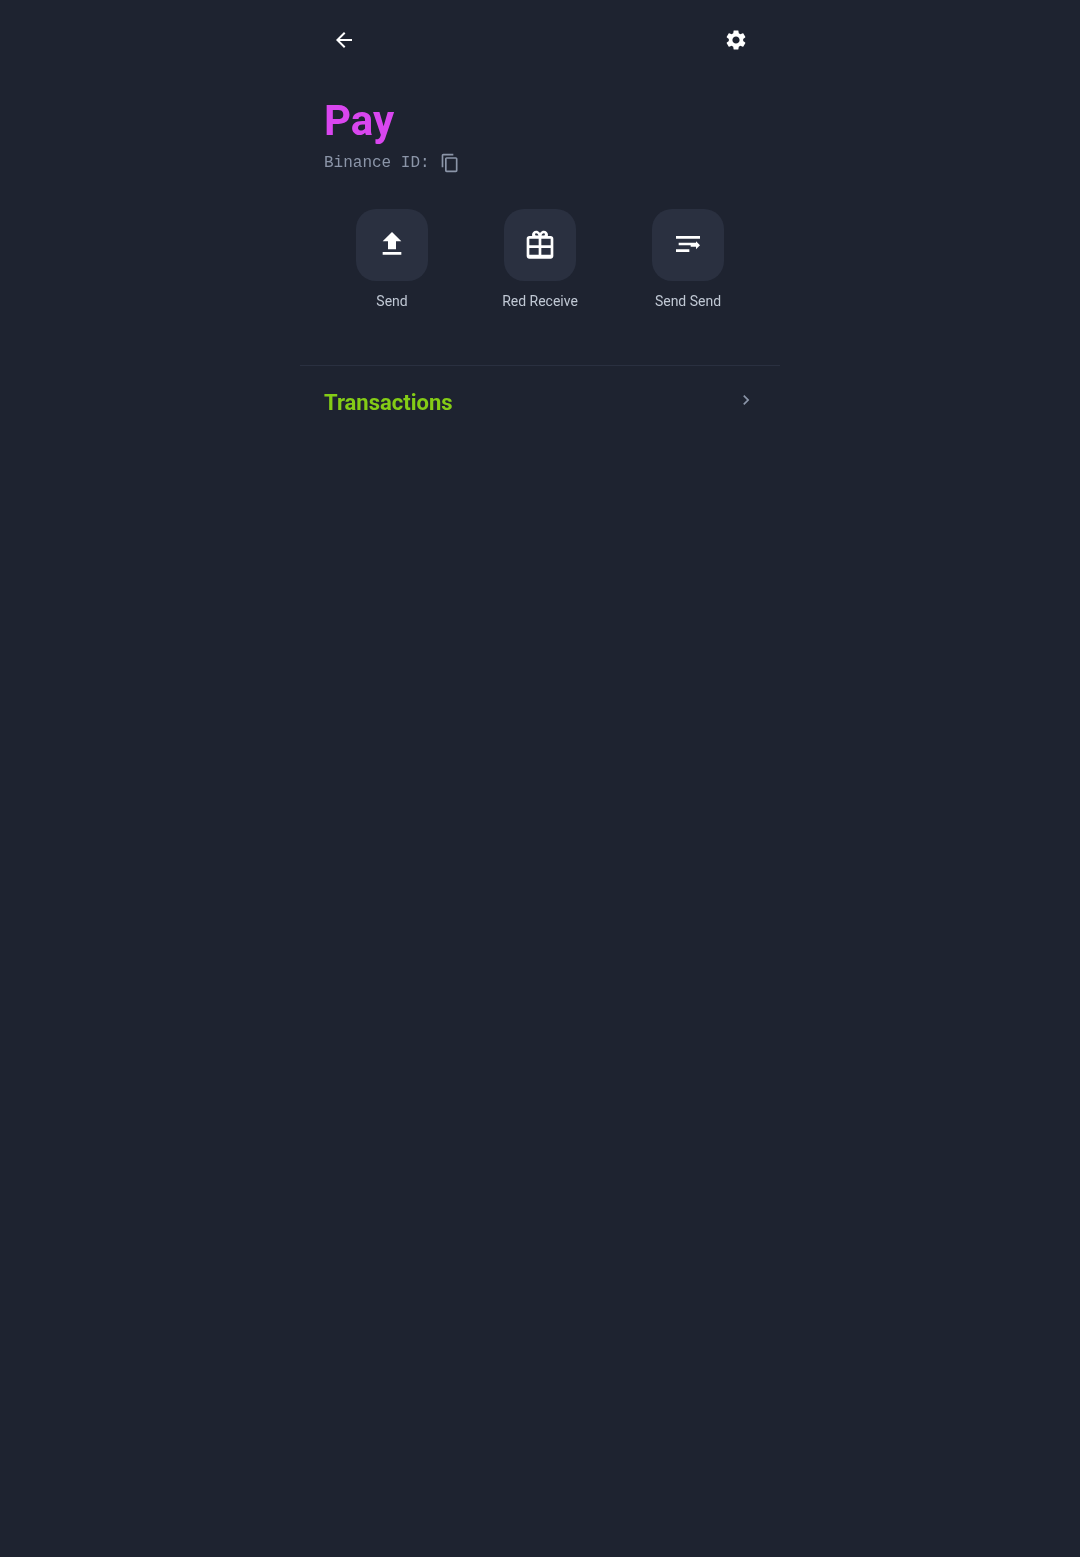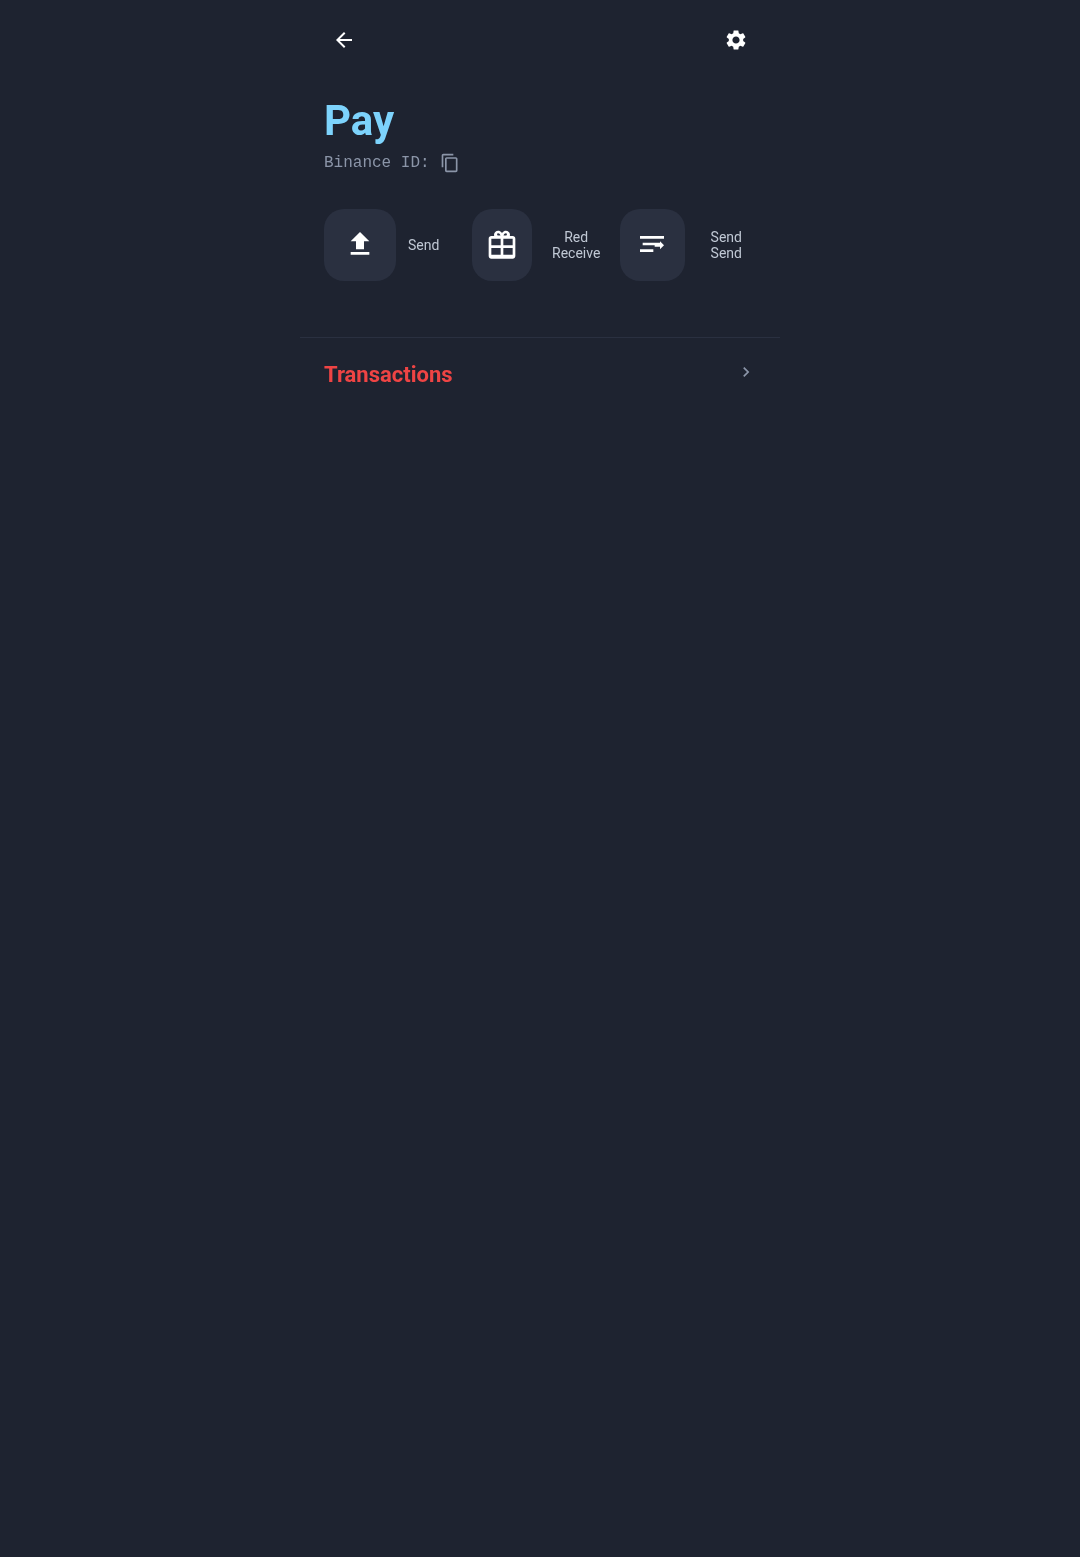--- a/index.html
+++ b/index.html
@@ -58,21 +58,21 @@
       color: #ffffff;
     }
 
     .page-content {
       padding: 20px 24px;
     }
 
     .page-title {
       font-size: 42px;
       font-weight: 700;
-      color: #7dd3fc;
+      color: #d946ef;
       margin-bottom: 8px;
     }
 
     .binance-id-row {
       display: flex;
       align-items: center;
       gap: 10px;
       margin-bottom: 36px;
       font-family: Liberation Mono, monospace;
     }
@@ -96,21 +96,21 @@
 
     .action-buttons {
       display: flex;
       justify-content: space-between;
       gap: 12px;
       margin-bottom: 0;
     }
 
     .action-item {
       display: flex;
-      flex-direction: row;
+      flex-direction: column;
       align-items: center;
       gap: 12px;
       flex: 1;
     }
 
     .action-btn {
       width: 72px;
       height: 72px;
       background-color: #2a3040;
       border: none;
@@ -147,21 +147,21 @@
     .transactions-header {
       display: flex;
       justify-content: space-between;
       align-items: center;
       cursor: pointer;
     }
 
     .transactions-title {
       font-size: 22px;
       font-weight: 700;
-      color: #ef4444;
+      color: #84cc16;
     }
 
     .chevron-right {
       color: #8b95a8;
       font-size: 20px;
     }
 
     
   </style>
 </head>

